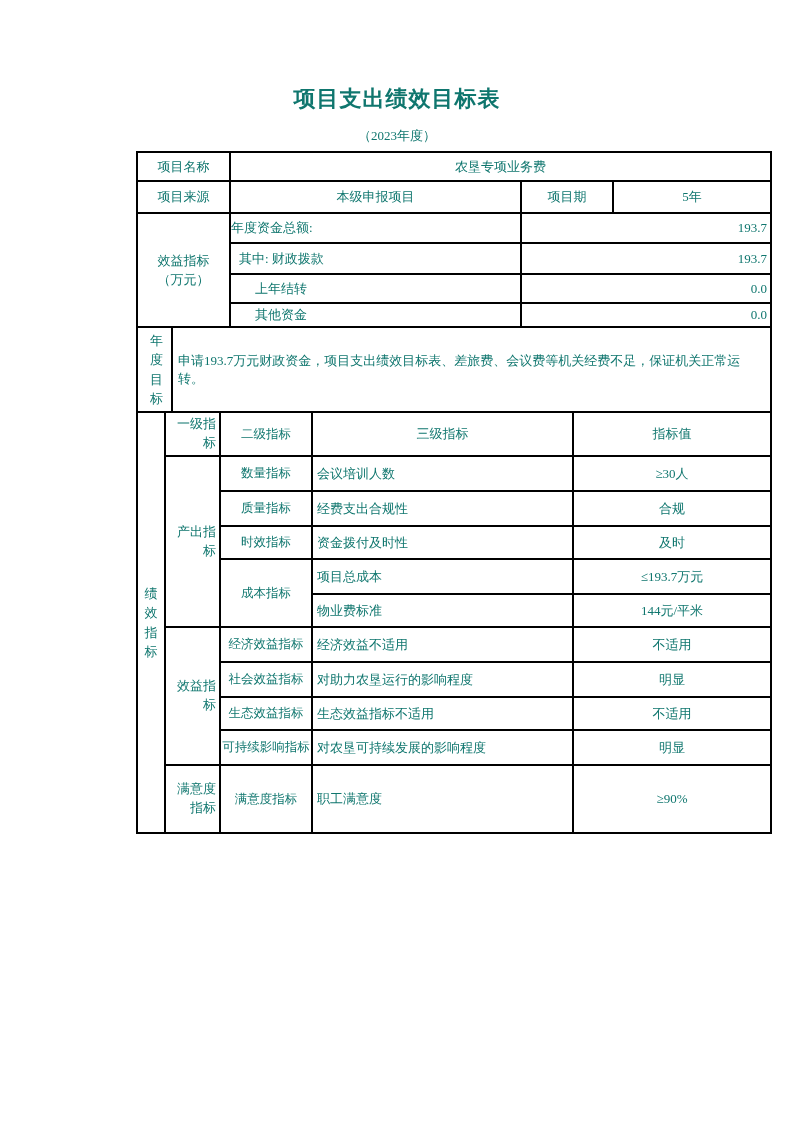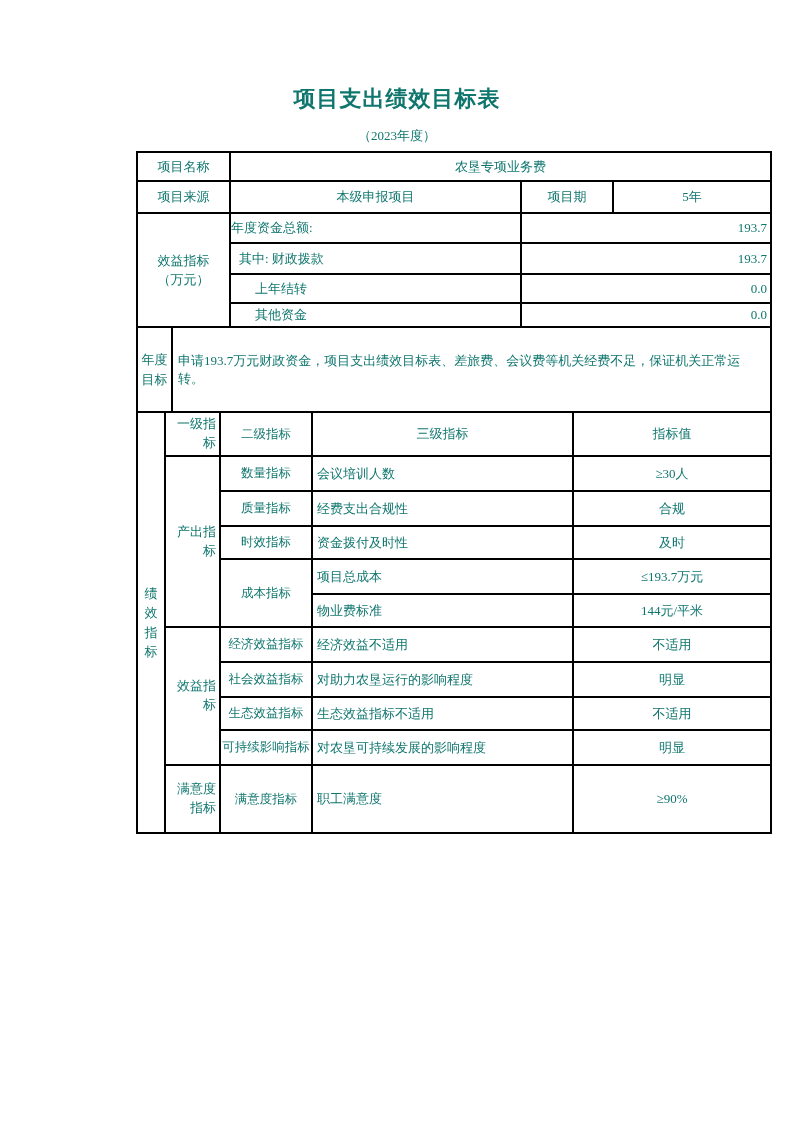--- a/index.html
+++ b/index.html
@@ -28,21 +28,21 @@
   .amount { text-align:right; padding-right:3px; }
   .pl5 { }
   .pl8 { padding-left:8px; }
   .pl24 { padding-left:24px; }
   .v2 { font-size:12.5px; white-space:nowrap; text-align:center; }
   .t4 .l2 { font-size:12.5px; white-space:nowrap; text-align:center; }
   .t4 .l3 { text-align:left; padding-left:4px;margin-left:20px; }
   .t4 .val { text-align:center; }
   .t4 .l1 { text-align:right; padding:0 3px; line-height:1.45; }
   .side { text-align:center; padding:0 6px; line-height:1.5; }
-  .goal-label { text-align:center; padding:0 3px; line-height:1.5; }
+  .goal-label { text-align:center; padding:0 12px; line-height:1.5; }
   .goal-text { text-align:left; padding:0 5px; }
   .fund-label { text-align:center; line-height:1.5; }
 </style>
 </head>
 <body>
 
 <div class="page">
   <h1 class="title">项目支出绩效目标表</h1>
   <div class="subtitle">（2023年度）</div>
 

